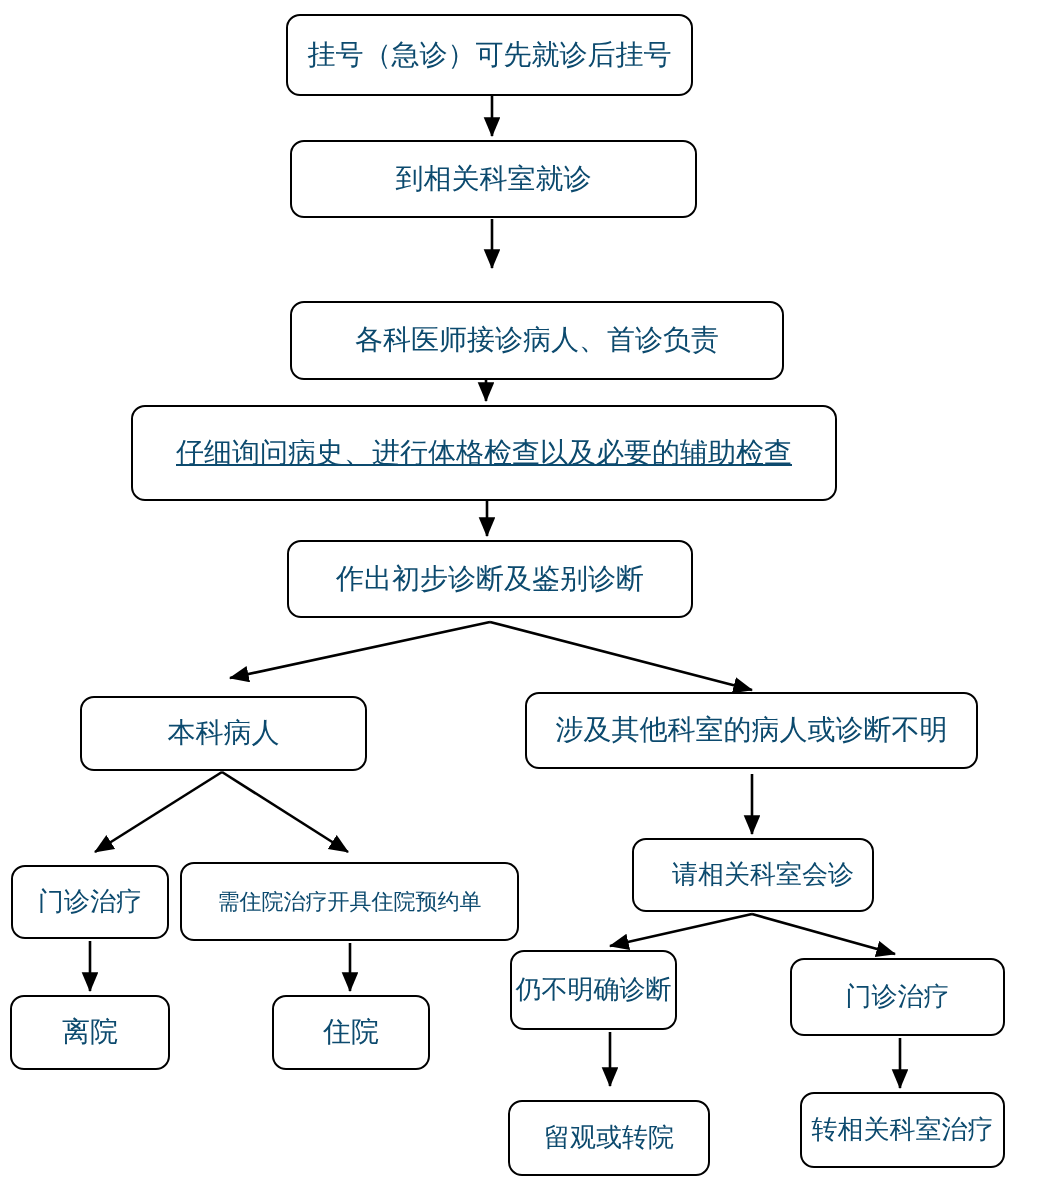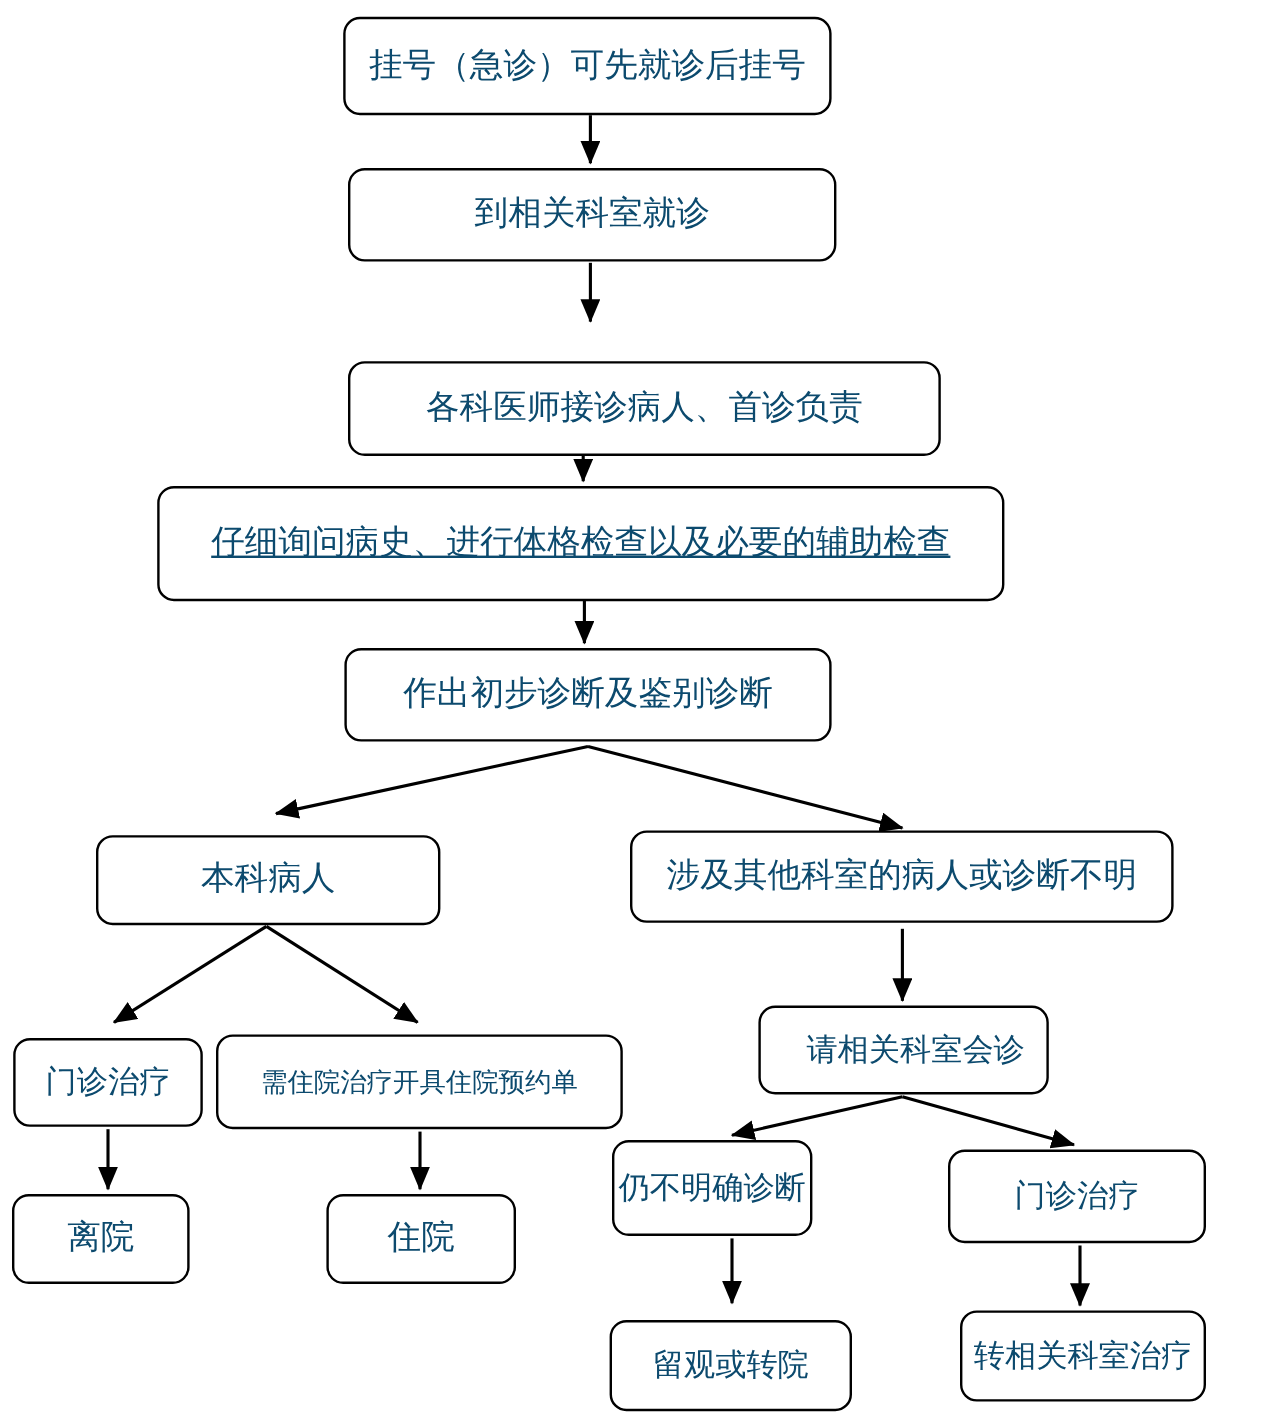--- a/index.html
+++ b/index.html
@@ -96,21 +96,21 @@
       </div>
       <div class="node fs-26" style="left: 11px; top: 865px; width: 158px; height: 74px; border-color: rgb(0, 0, 0);">
         <span>门诊治疗</span>
       </div>
       <div class="node fs-22" style="left: 180px; top: 862px; width: 339px; height: 79px; border-color: rgb(0, 0, 0);">
         <span>需住院治疗开具住院预约单</span>
       </div>
       <div class="node fs-26" style="left: 632px; top: 838px; width: 242px; height: 74px; border-color: rgb(0, 0, 0); justify-content: flex-end;">
         <span>请相关科室会诊</span>
       </div>
-      <div class="node fs-28" style="left: 10px; top: 995px; width: 148px; height: 75px; border-color: rgb(0, 0, 0); justify-content: center;">
+      <div class="node fs-28" style="left: 10px; top: 995px; width: 160px; height: 75px; border-color: rgb(0, 0, 0); justify-content: center;">
         <span>离院</span>
       </div>
       <div class="node fs-28" style="left: 272px; top: 995px; width: 158px; height: 75px; border-color: rgb(0, 0, 0);">
         <span>住院</span>
       </div>
       <div class="node fs-26" style="left: 510px; top: 950px; width: 167px; height: 80px; border-color: rgb(0, 0, 0);">
         <span>仍不明确诊断</span>
       </div>
       <div class="node fs-26" style="left: 790px; top: 958px; width: 215px; height: 78px; border-color: rgb(0, 0, 0);">
         <span>门诊治疗</span>

